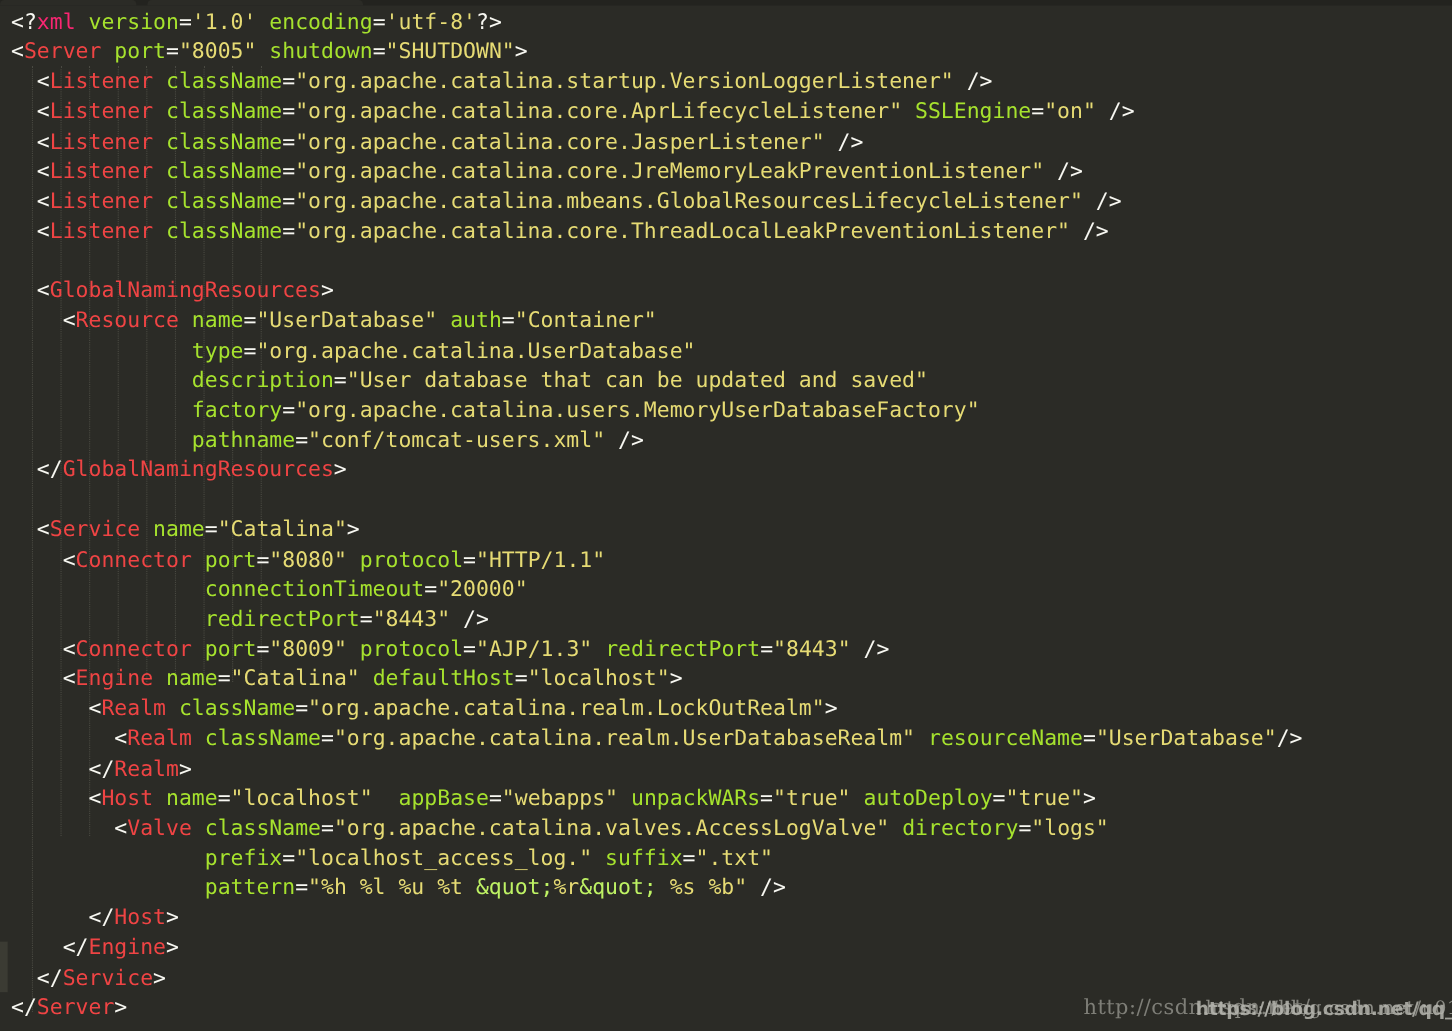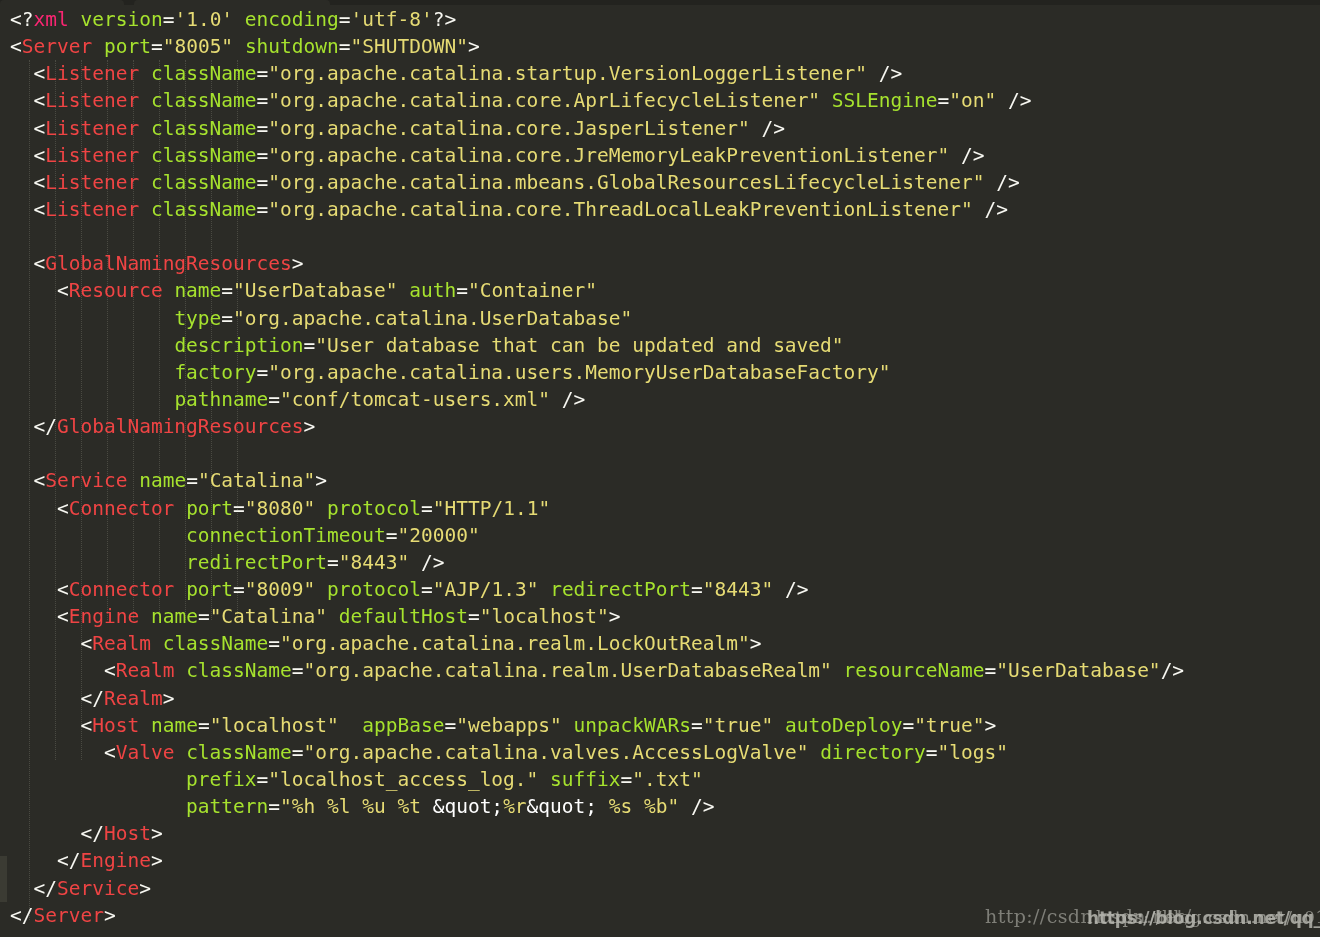--- a/index.html
+++ b/index.html
@@ -77,21 +77,21 @@
   .line {
     height: 27.15px;
     white-space: pre;
   }
 
   
   .punc  { color: #f8f8f2; }
   .tag   { color: #ef4444; }
   .attr  { color: #a6e22e; }
   .val   { color: #e6db74; }
-  .ent   { color: #ffffff; margin-top: 30px; }
+  .ent   { color: #bef264; margin-top: 30px; }
   .decl  { color: #f92672; }
 
   
   .wm {
     position: absolute;
     color: #8d8d86;
     font-family: "DejaVu Serif", serif;
     white-space: pre;
     opacity: 0.85;
   }

